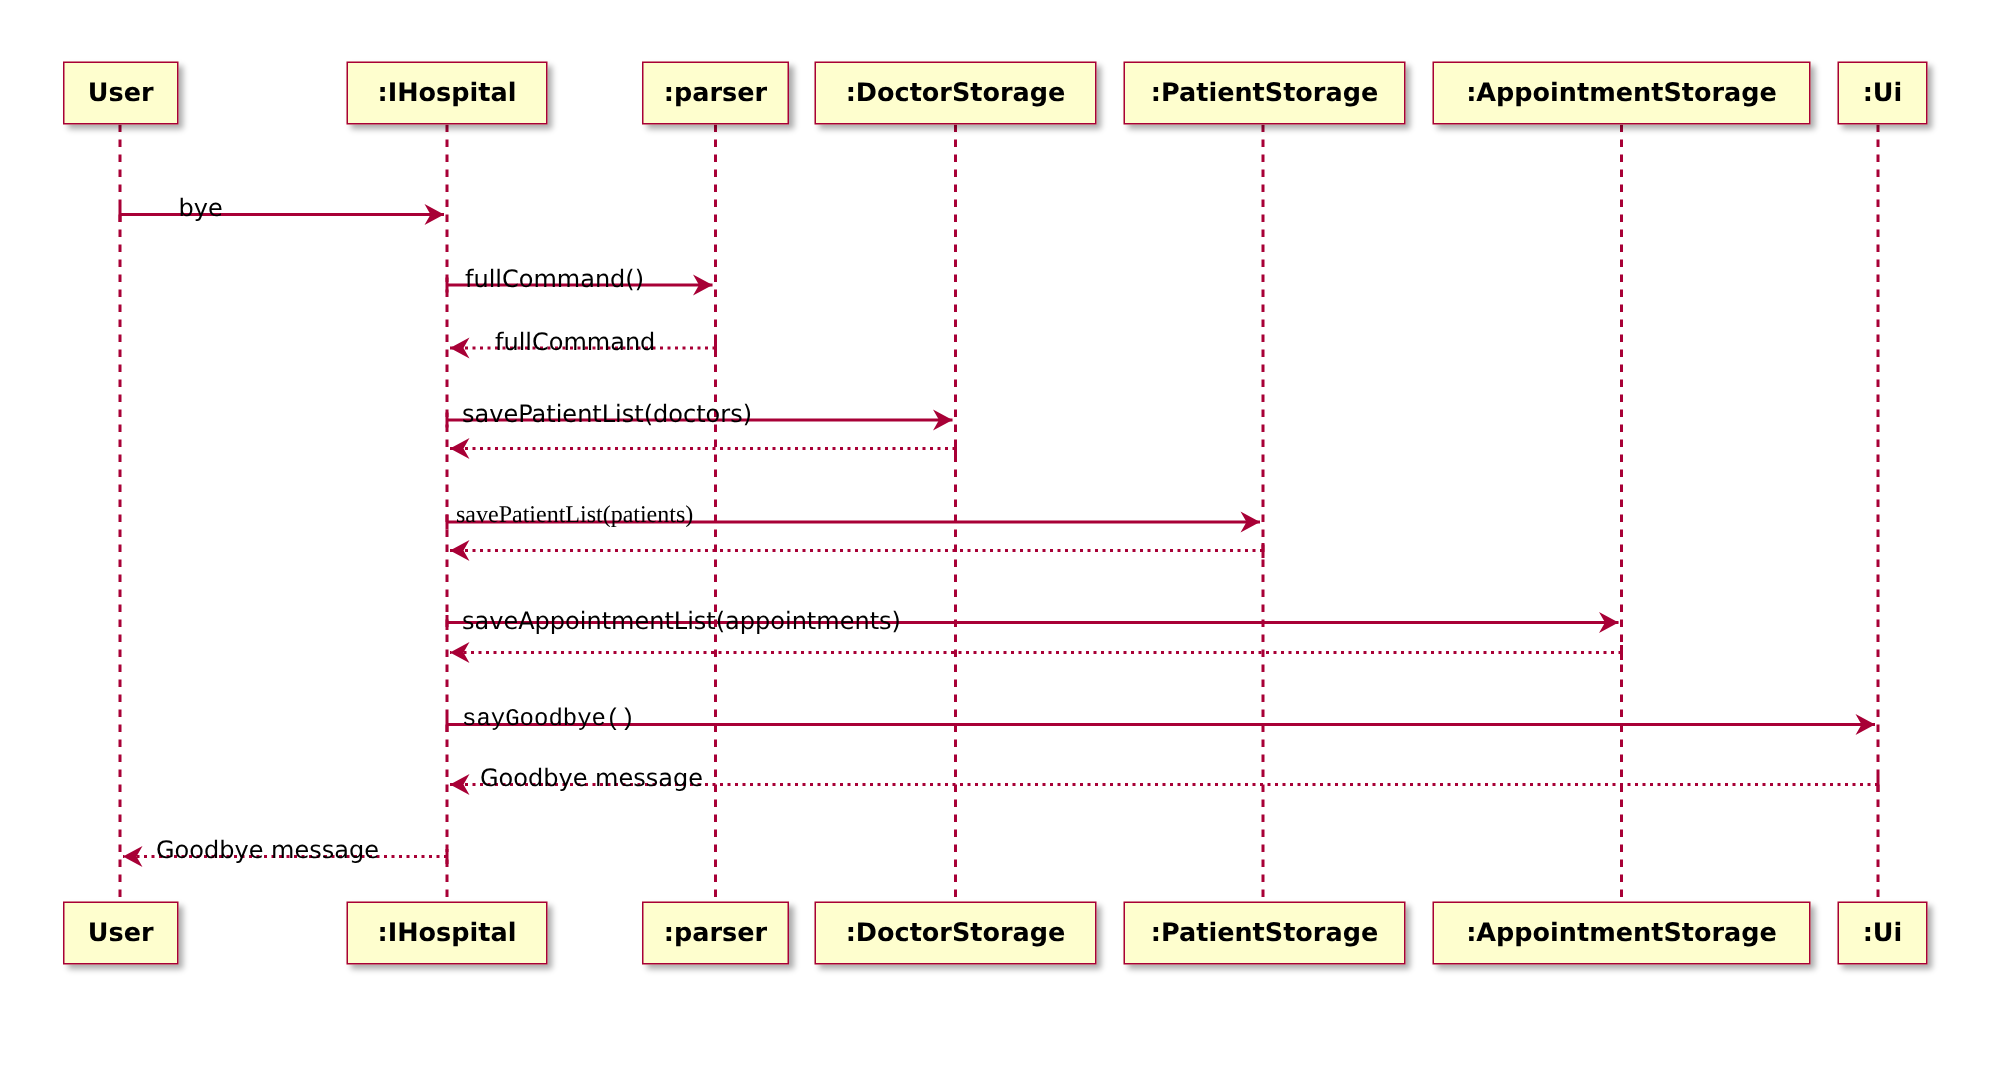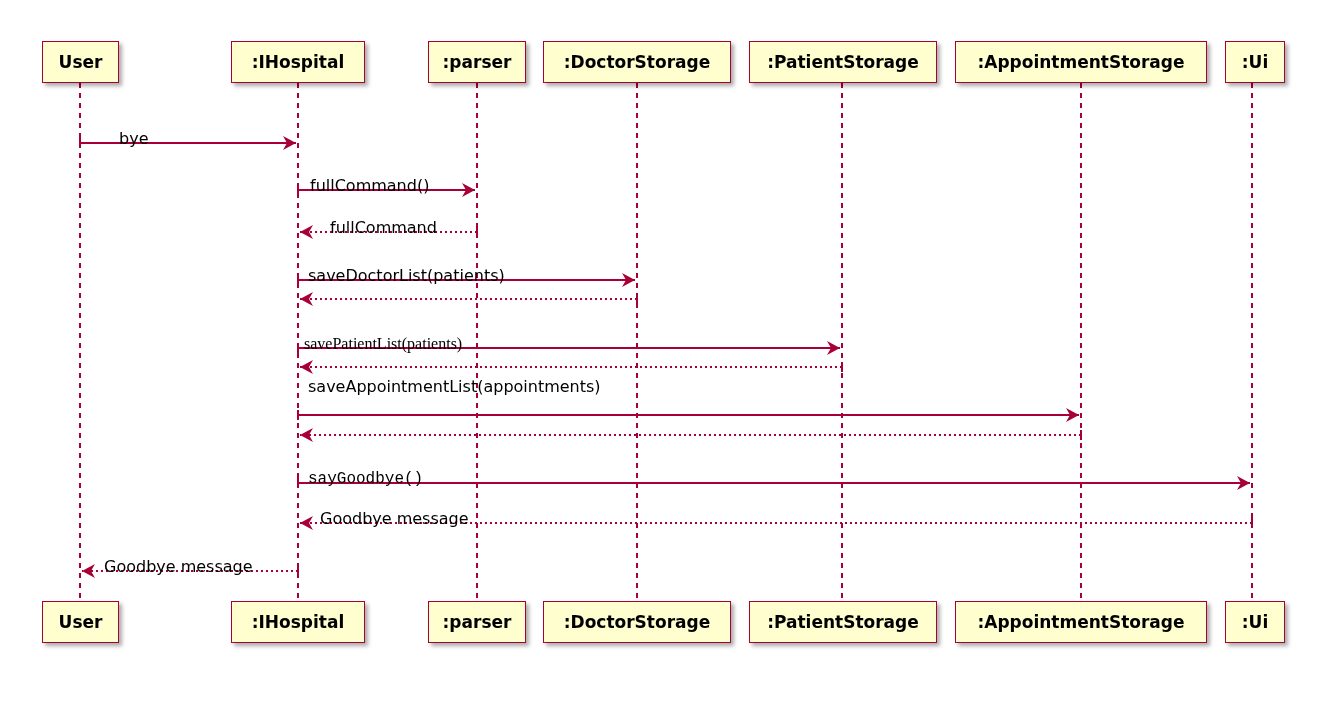--- a/index.html
+++ b/index.html
@@ -166,20 +166,20 @@
         <span>:AppointmentStorage</span>
       </div>
       <div class="participant-box" style="left: 1225px; top: 601px; width: 60px; height: 42px;">
         <span>:Ui</span>
       </div>
     </div>
   <div id="labels">
       <div class="msg-label" style="left: 92px; top: 131px; margin-left: 27px;">bye</div>
       <div class="msg-label" style="left: 310px; top: 178px;">fullCommand()</div>
       <div class="msg-label" style="left: 330px; top: 220px;">fullCommand</div>
-      <div class="msg-label" style="left: 308px; top: 268px;">saveDoctorList(patients)</div>
+      <div class="msg-label" style="left: 308px; top: 268px;">savePatientList(doctors)</div>
       <div class="msg-label" style="left: 304px; top: 336px; font-family: Liberation Serif, serif;">savePatientList(patients)</div>
-      <div class="msg-label" style="left: 308px; top: 379px; text-align: right;">saveAppointmentList(appointments)</div>
+      <div class="msg-label" style="left: 308px; top: 406px; text-align: right;">saveAppointmentList(appointments)</div>
       <div class="msg-label" style="left: 308px; top: 471px; font-family: Liberation Mono, monospace;">sayGoodbye()</div>
       <div class="msg-label" style="left: 320px; top: 511px;">Goodbye message</div>
       <div class="msg-label" style="left: 104px; top: 559px;">Goodbye message</div>
     </div>
 </div>
 
 </body></html>

